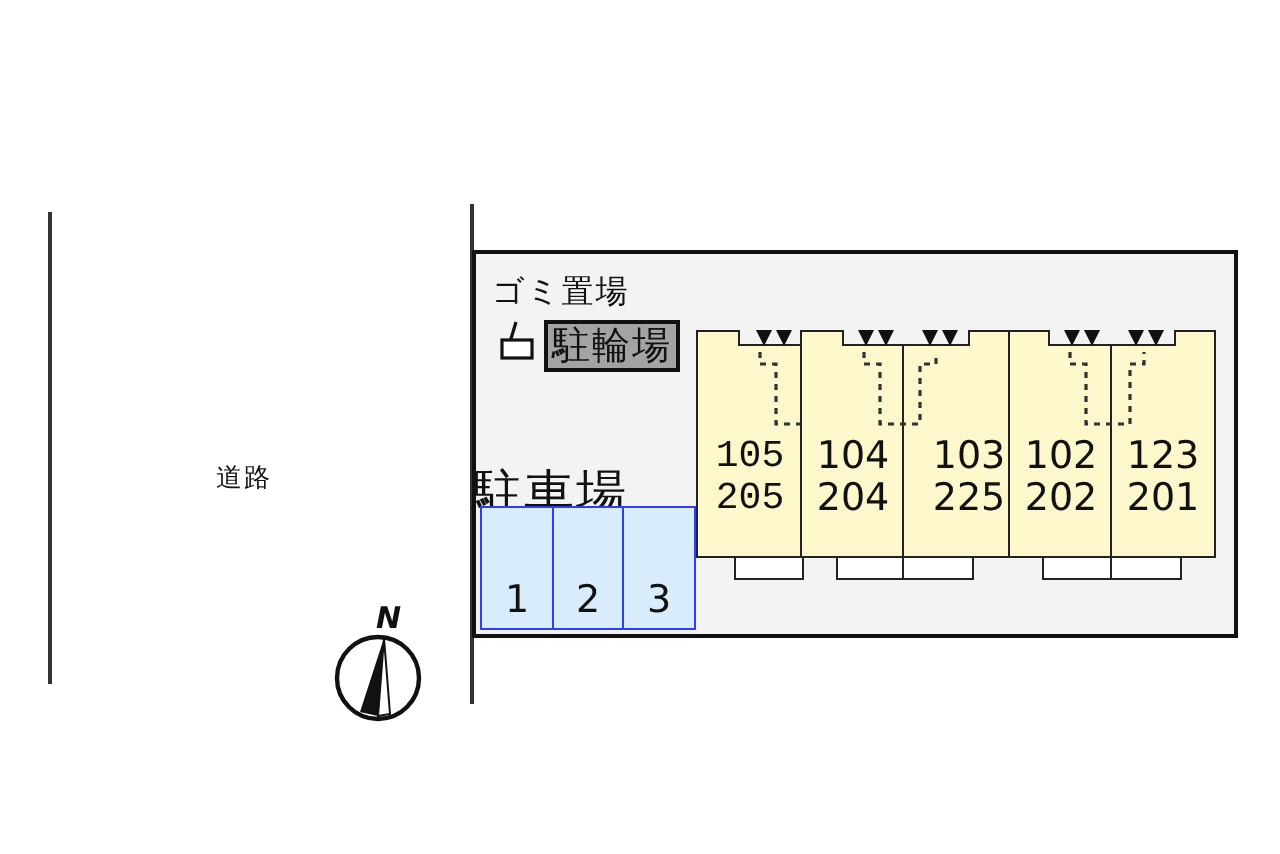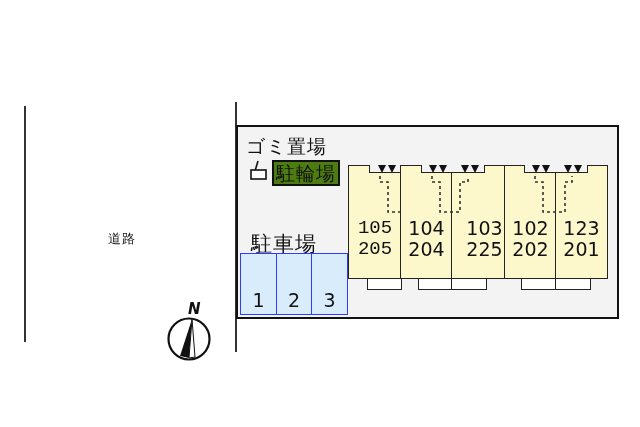--- a/index.html
+++ b/index.html
@@ -3,25 +3,25 @@
 <meta charset="utf-8">
 <style>
   html, body { margin: 0; padding: 0; background: #ffffff; }
   body { width: 640px; height: 427px; position: relative; overflow: hidden;
          font-family: "DejaVu Sans", "Liberation Sans", sans-serif; color: #111; }
   .abs { position: absolute; }
   .road-line { position: absolute; width: 2px; background: #333; }
   .road-label { position: absolute; left: 108px; top: 230px; font-size: 13px; letter-spacing: 1px; text-align: center; }
   .site { position: absolute; left: 236px; top: 125px; width: 383px; height: 194px;
           background: #f3f3f3; border: 2px solid #111; box-sizing: border-box; }
-  .garbage-label { position: absolute; left: 246px; top: 136px; font-size: 19px; letter-spacing: 1px; line-height: 20px; }
+  .garbage-label { position: absolute; left: 246px; top: 136px; font-size: 16px; letter-spacing: 1px; line-height: 20px; }
   .bike-label { position: absolute; left: 272px; top: 160px; font-size: 19px; line-height: 22px;
-                border: 2px solid #111; background: #4d7c0f; padding: 0 2px; letter-spacing: 1px; }
+                border: 2px solid #111; background: #a3a3a3; padding: 0 2px; letter-spacing: 1px; }
   .bike-icon { position: absolute; left: 249px; top: 159px; width: 20px; height: 22px; }
-  .parking-label { position: absolute; left: 251px; top: 230px; font-size: 21px; letter-spacing: 1px; }
+  .parking-label { position: absolute; left: 236px; top: 230px; font-size: 25px; letter-spacing: 1px; }
   .parking { position: absolute; left: 240px; top: 253px; width: 108px; height: 62px; display: flex; }
   .space { flex: 1; background: #d9ecfb; border: 1.5px solid #2e3cff; margin-left: -1.5px; position: relative; }
   .space:first-child { margin-left: 0; }
   .space span { position: absolute; bottom: 3px; left: 0; right: 0; text-align: center; font-size: 19px; }
   .unit { position: absolute; top: 165px; height: 114px; background: #fdf7cc; border: 1.5px solid #222; box-sizing: border-box; }
   .unit .num { position: absolute; left: 0; right: 0; top: 52px; text-align: center; font-size: 19px; line-height: 21px; }
   .notch { position: absolute; top: 165px; height: 8px; background: #f3f3f3; border: 1.5px solid #222; border-top: none; box-sizing: border-box; }
   .tri { position: absolute; top: 165px; width: 0; height: 0; border-left: 4px solid transparent; border-right: 4px solid transparent; border-top: 8px solid #111; }
   .balcony { position: absolute; top: 279px; height: 11px; background: #fff; border: 1.5px solid #222; border-top: none; box-sizing: border-box; }
 </style>

